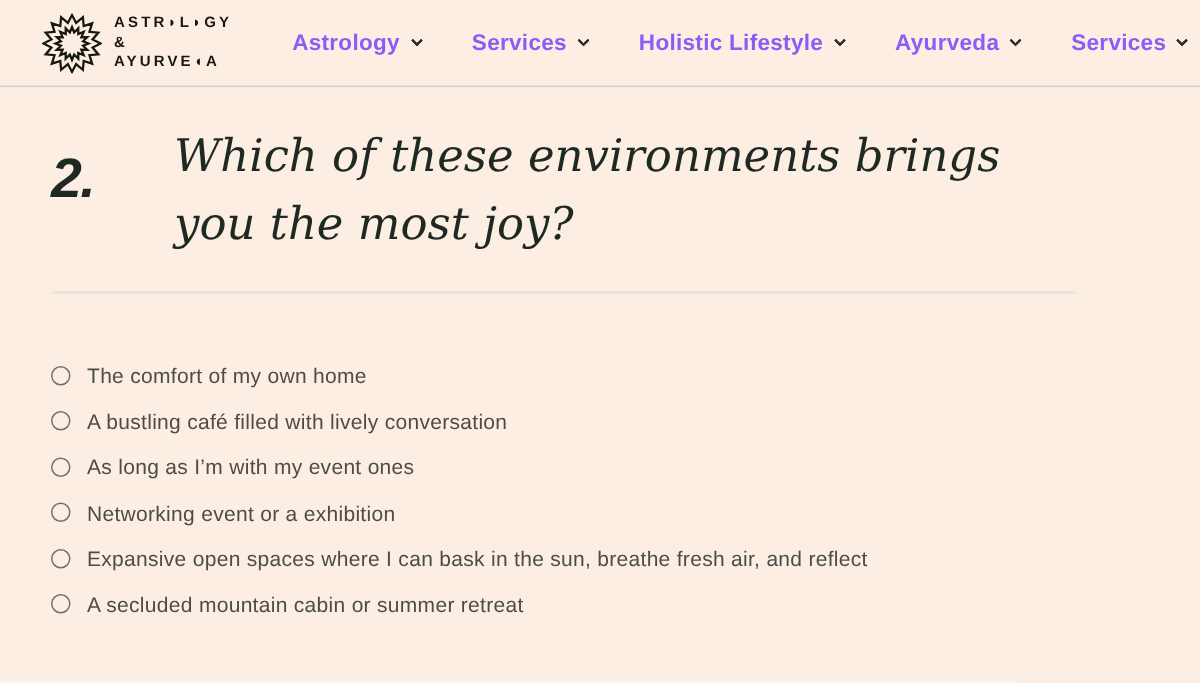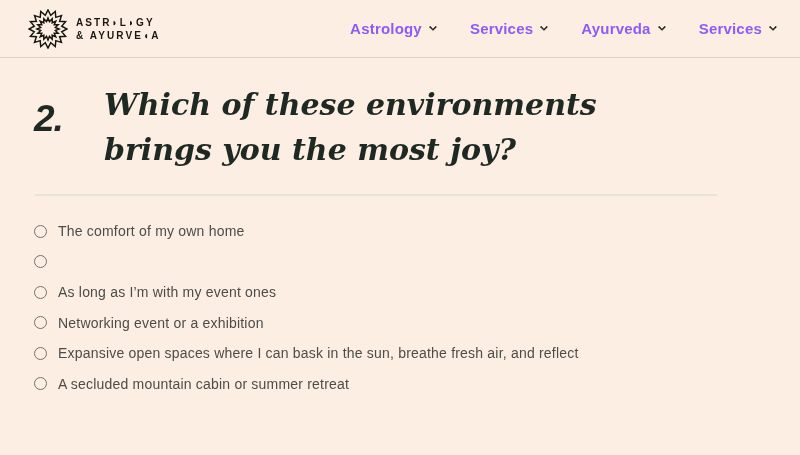--- a/index.html
+++ b/index.html
@@ -58,35 +58,35 @@
     font-size: 37px;
     font-weight: 800;
     font-style: italic;
     letter-spacing: -1px;
     color: #1e2923;
     flex: none;
   }
   .q-title {
     font-family: "DejaVu Serif", serif;
     font-style: italic;
-    font-weight: 700;
+    font-weight: 400;
     font-size: 30px;
     line-height: 45px;
     color: #1e2923;
     max-width: 600px;
-    margin-left: 16px;
+    margin-left: 28px;
   }
   .divider {
     width: 682px; height: 2px;
     background: #e8e4d7;
     margin: 22px 0 0 1px;
   }
 
   
-  .options { list-style: none; margin-top: 20px; }
+  .options { list-style: none; margin-top: 39px; }
   .option {
     display: flex; align-items: center;
     height: 30.5px;
     cursor: pointer;
   }
   .radio {
     width: 13px; height: 13px;
     border: 1.5px solid #72726c;
     border-radius: 50%;
     background: transparent;
@@ -121,20 +121,24 @@
     <nav class="main-nav">
       <div class="nav-item">
         <span>Astrology</span>
         <span class="chev"></span>
       </div>
       <div class="nav-item">
         <span>Services</span>
         <span class="chev"></span>
       </div>
       <div class="nav-item">
+        <span>Holistic Lifestyle</span>
+        <span class="chev"></span>
+      </div>
+      <div class="nav-item">
         <span>Ayurveda</span>
         <span class="chev"></span>
       </div>
       <div class="nav-item">
         <span>Services</span>
         <span class="chev"></span>
       </div>
     </nav>
   </header>
 
@@ -146,20 +150,21 @@
 
     <div class="divider"></div>
 
     <ul class="options">
       <li class="option">
         <span class="radio"></span>
         <span class="option-label">The comfort of my own home</span>
       </li>
       <li class="option">
         <span class="radio"></span>
+        <span class="option-label">A bustling café filled with lively conversation</span>
       </li>
       <li class="option">
         <span class="radio"></span>
         <span class="option-label">As long as I’m with my event ones</span>
       </li>
       <li class="option">
         <span class="radio"></span>
         <span class="option-label">Networking event or a exhibition</span>
       </li>
       <li class="option">

